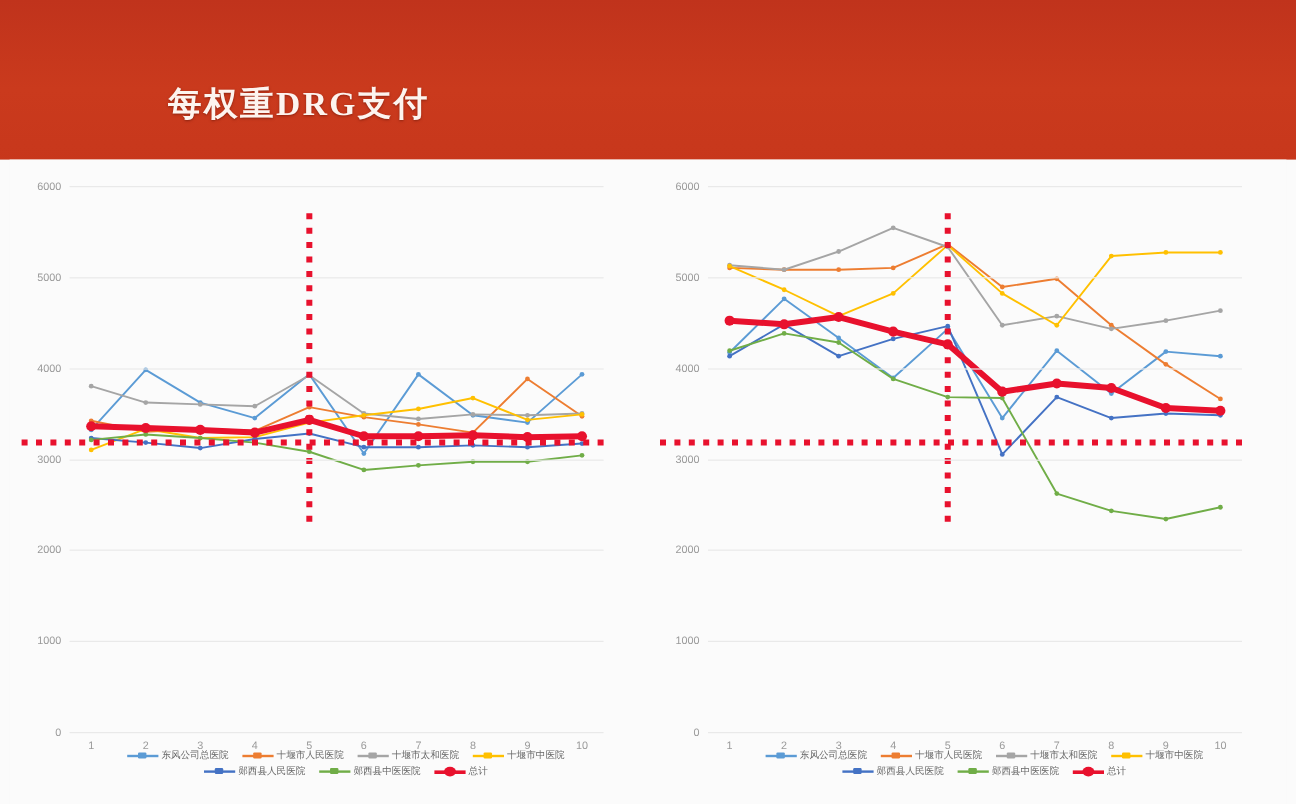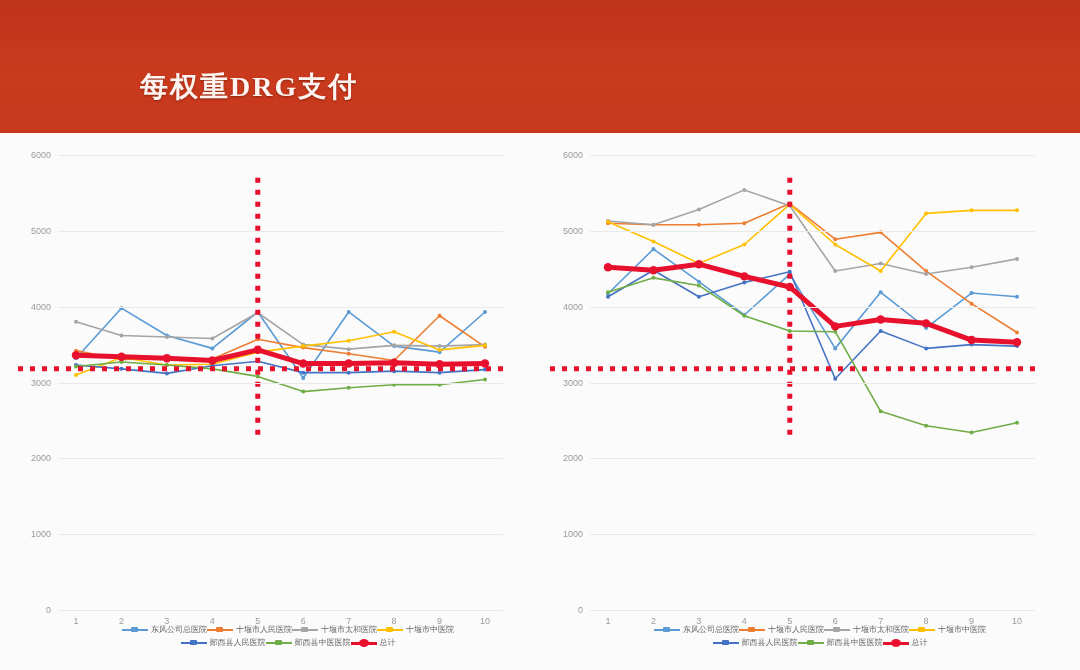--- a/index.html
+++ b/index.html
@@ -64,21 +64,21 @@
   
   .legend{
     position:absolute;left:50px;width:460px;
     font-size:8px;color:#6f6f6f;
     line-height:1.1;
   }
   #legend-left{top:493px;}
   #legend-right{top:493px;}
   .legend-row{
     display:flex;justify-content:center;align-items:center;
-    margin-bottom:4px;white-space:nowrap;
+    gap:11px;margin-bottom:4px;white-space:nowrap;
   }
   .legend-item{display:flex;align-items:center;gap:3px;}
   .legend-mark{
     position:relative;width:26px;height:8px;flex:0 0 26px;
   }
   .legend-mark i{
     position:absolute;left:0;top:3px;width:26px;height:2px;display:block;
   }
   .legend-mark b{
     position:absolute;left:9px;top:1px;width:7px;height:5px;border-radius:1px;display:block;

